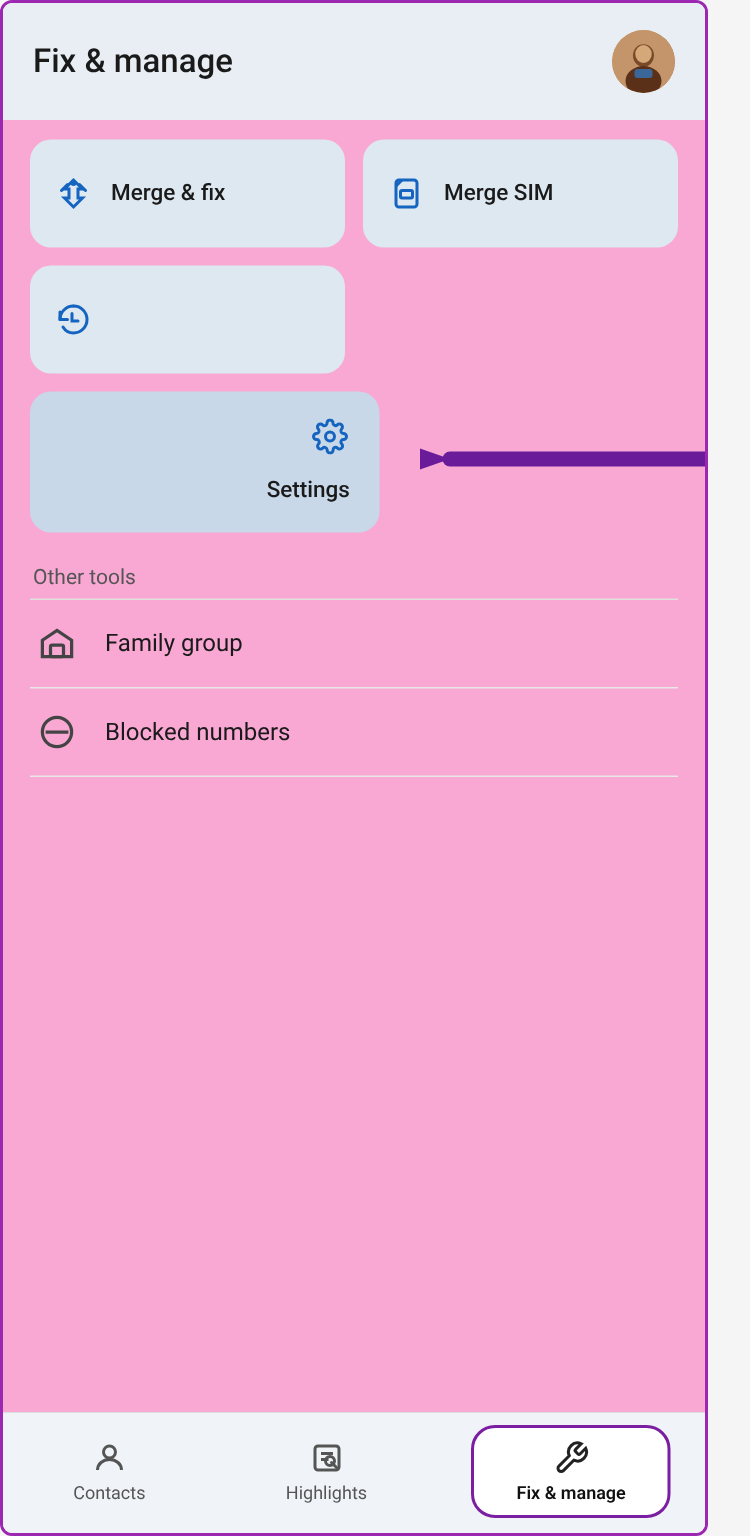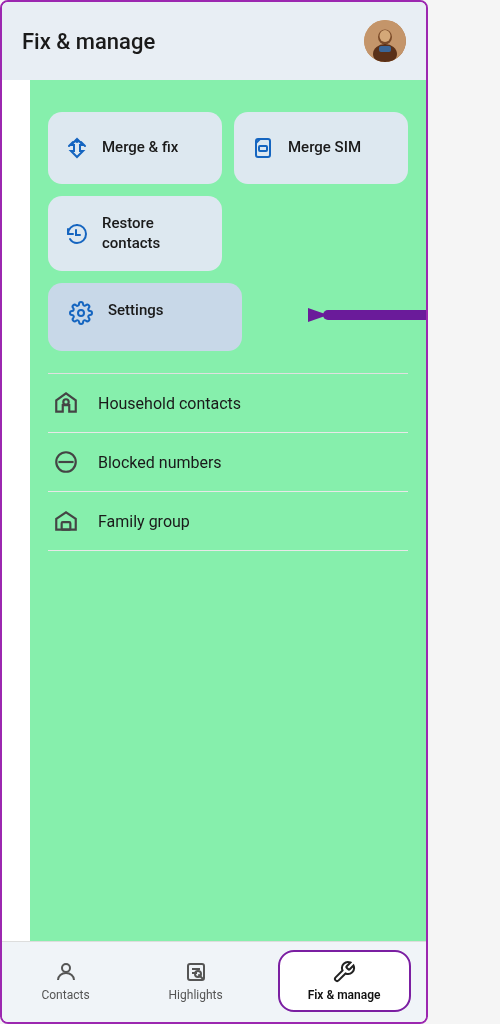--- a/index.html
+++ b/index.html
@@ -12,21 +12,21 @@
     body {
       width: 500px;
       height: 1024px;
       background: #f5f5f5;
       overflow: hidden;
       display: flex;
       flex-direction: column;
     }
 
     .app-container {
-      width: 428px;
+      width: 472px;
       height: 1024px;
       background: #ffffff;
       display: flex;
       flex-direction: column;
       position: relative;
       border: 2px solid #9c27b0;
       border-radius: 8px;
       overflow: hidden;
     }
 
@@ -65,24 +65,23 @@
       display: flex;
       align-items: center;
       justify-content: center;
       position: relative;
       overflow: hidden;
     }
 
     
     .main-content {
       flex: 1;
-      background: #86efac;
-      padding: 32px 18px;
+      background: #f9a8d4;
+      padding: 13px 18px;
       overflow-y: auto;
-      margin-left: 28px;
     }
 
     
     .grid-container {
       display: grid;
       grid-template-columns: 1fr 1fr;
       gap: 12px;
       margin-bottom: 12px;
     }
 
@@ -119,30 +118,31 @@
       color: #1a1a1a;
       line-height: 1.3;
     }
 
     .settings-btn {
       background: #c8d8e8;
       border: none;
       border-radius: 14px;
       padding: 18px 20px;
       display: flex;
-      align-items: flex-start;
+      align-items: flex-end;
       gap: 14px;
       cursor: pointer;
       font-size: 15px;
       font-weight: 500;
       color: #1a1a1a;
       text-align: left;
       width: 55%;
       min-height: 68px;
       transition: background 0.15s;
+      flex-direction: column;
     }
 
     
     .section-title {
       font-size: 14px;
       color: #555;
       font-weight: 400;
       margin-bottom: 6px;
       padding-left: 2px;
     }
@@ -288,21 +288,20 @@
 
       <button class="grid-btn">
         <span class="btn-icon">
           <svg class="icon-svg" viewBox="0 0 24 24" fill="none" stroke="#1565c0" stroke-width="2">
             <path d="M12 3 C7 3 3 7 3 12" stroke-linecap="round"></path>
             <path d="M3 7 L3 12 L8 12" stroke-linecap="round" stroke-linejoin="round"></path>
             <path d="M12 3 C17 3 21 7 21 12 C21 17 17 21 12 21 C9 21 6.5 19.5 5 17" stroke-linecap="round"></path>
             <path d="M11 8 L11 13 L15 13" stroke-linecap="round"></path>
           </svg>
         </span>
-        <span class="btn-label">Restore contacts</span>
       </button>
 
 
 
 
     </div>
 
     <div style="position: relative; margin-bottom: 22px; display: flex; align-items: center;">
       <button class="settings-btn" style="width: 54%;">
         <span class="btn-icon">
@@ -322,53 +321,45 @@
               <polygon points="10 0, 0 3.5, 10 7" fill="#6a1b9a"></polygon>
             </marker>
           </defs>
 
           <line x1="190" y1="25" x2="20" y2="25" stroke="#6a1b9a" stroke-width="10" stroke-linecap="round" marker-end="url(#arrowhead)"></line>
         </svg>
       </div>
     </div>
 
     <div>
+      <p class="section-title">Other tools</p>
 
       <div class="list-container">
+
 
         <div class="list-item">
           <span class="list-item-icon">
             <svg width="26" height="26" viewBox="0 0 24 24" fill="none" stroke="#444" stroke-width="2">
-              <path d="M3 9.5 L12 3 L21 9.5 L21 20 L15 20 L15 14 L9 14 L9 20 L3 20 Z"></path>
-              <circle cx="12" cy="11" r="2.5"></circle>
+              <path d="M3 10 L12 4 L21 10 L21 20 L3 20 Z"></path>
+              <rect x="8" y="13" width="8" height="7" rx="1"></rect>
             </svg>
           </span>
-          <span class="list-item-label">Household contacts</span>
+          <span class="list-item-label">Family group</span>
         </div>
 
         <div class="list-item">
           <span class="list-item-icon">
             <svg width="26" height="26" viewBox="0 0 24 24" fill="none" stroke="#444" stroke-width="2">
               <circle cx="12" cy="12" r="9"></circle>
               <line x1="5" y1="12" x2="19" y2="12"></line>
             </svg>
           </span>
           <span class="list-item-label">Blocked numbers</span>
         </div>
 
-        <div class="list-item">
-          <span class="list-item-icon">
-            <svg width="26" height="26" viewBox="0 0 24 24" fill="none" stroke="#444" stroke-width="2">
-              <path d="M3 10 L12 4 L21 10 L21 20 L3 20 Z"></path>
-              <rect x="8" y="13" width="8" height="7" rx="1"></rect>
-            </svg>
-          </span>
-          <span class="list-item-label">Family group</span>
-        </div>
-
       </div>
     </div>
 
   </div>
 
   <div class="bottom-nav">
 
     <div class="nav-item">
       <span class="nav-icon">
         <svg width="24" height="24" viewBox="0 0 24 24" fill="none" stroke="#555" stroke-width="2">

